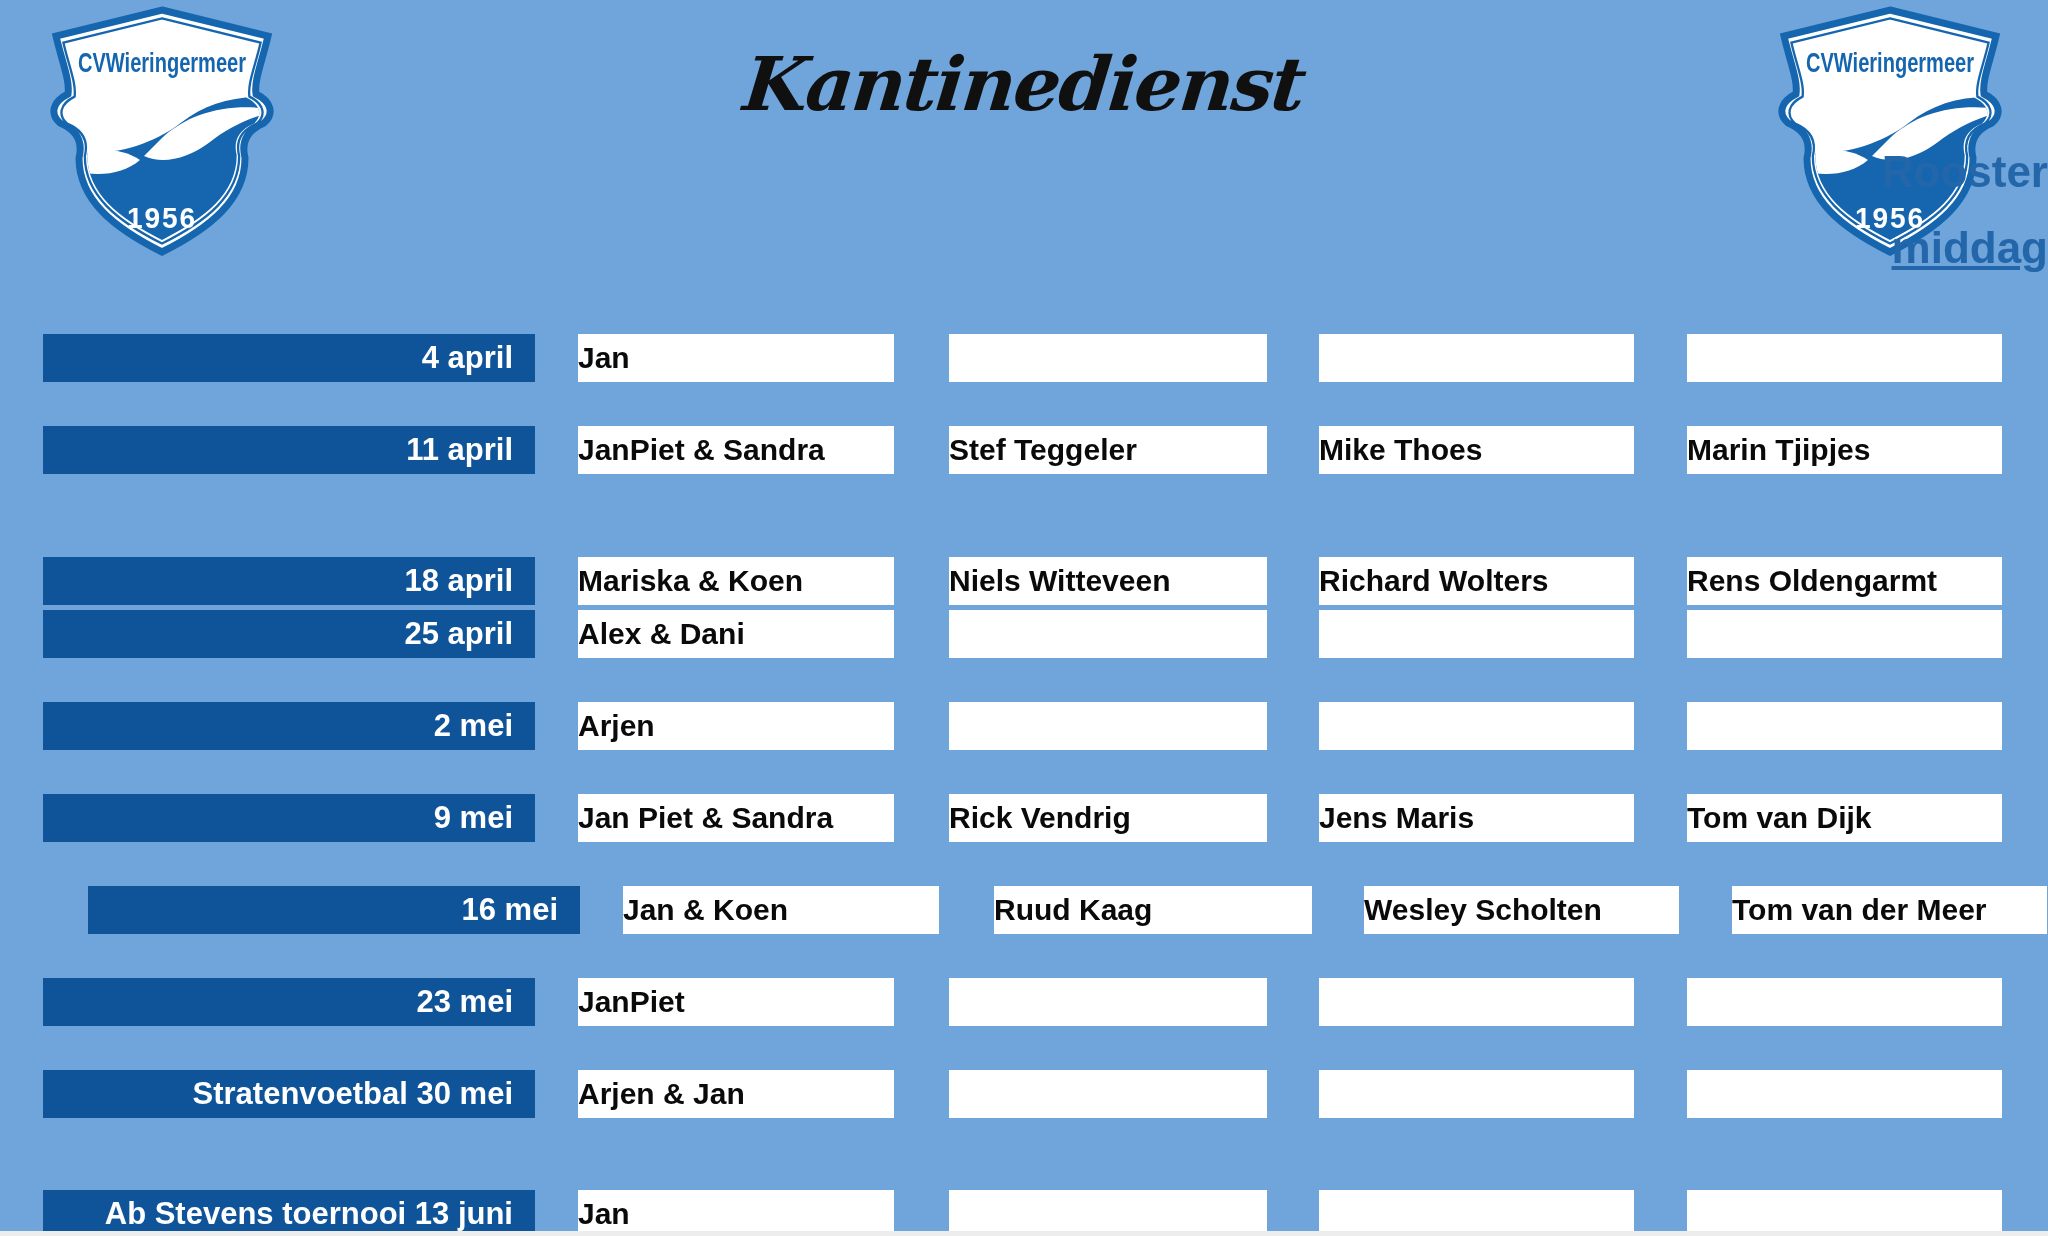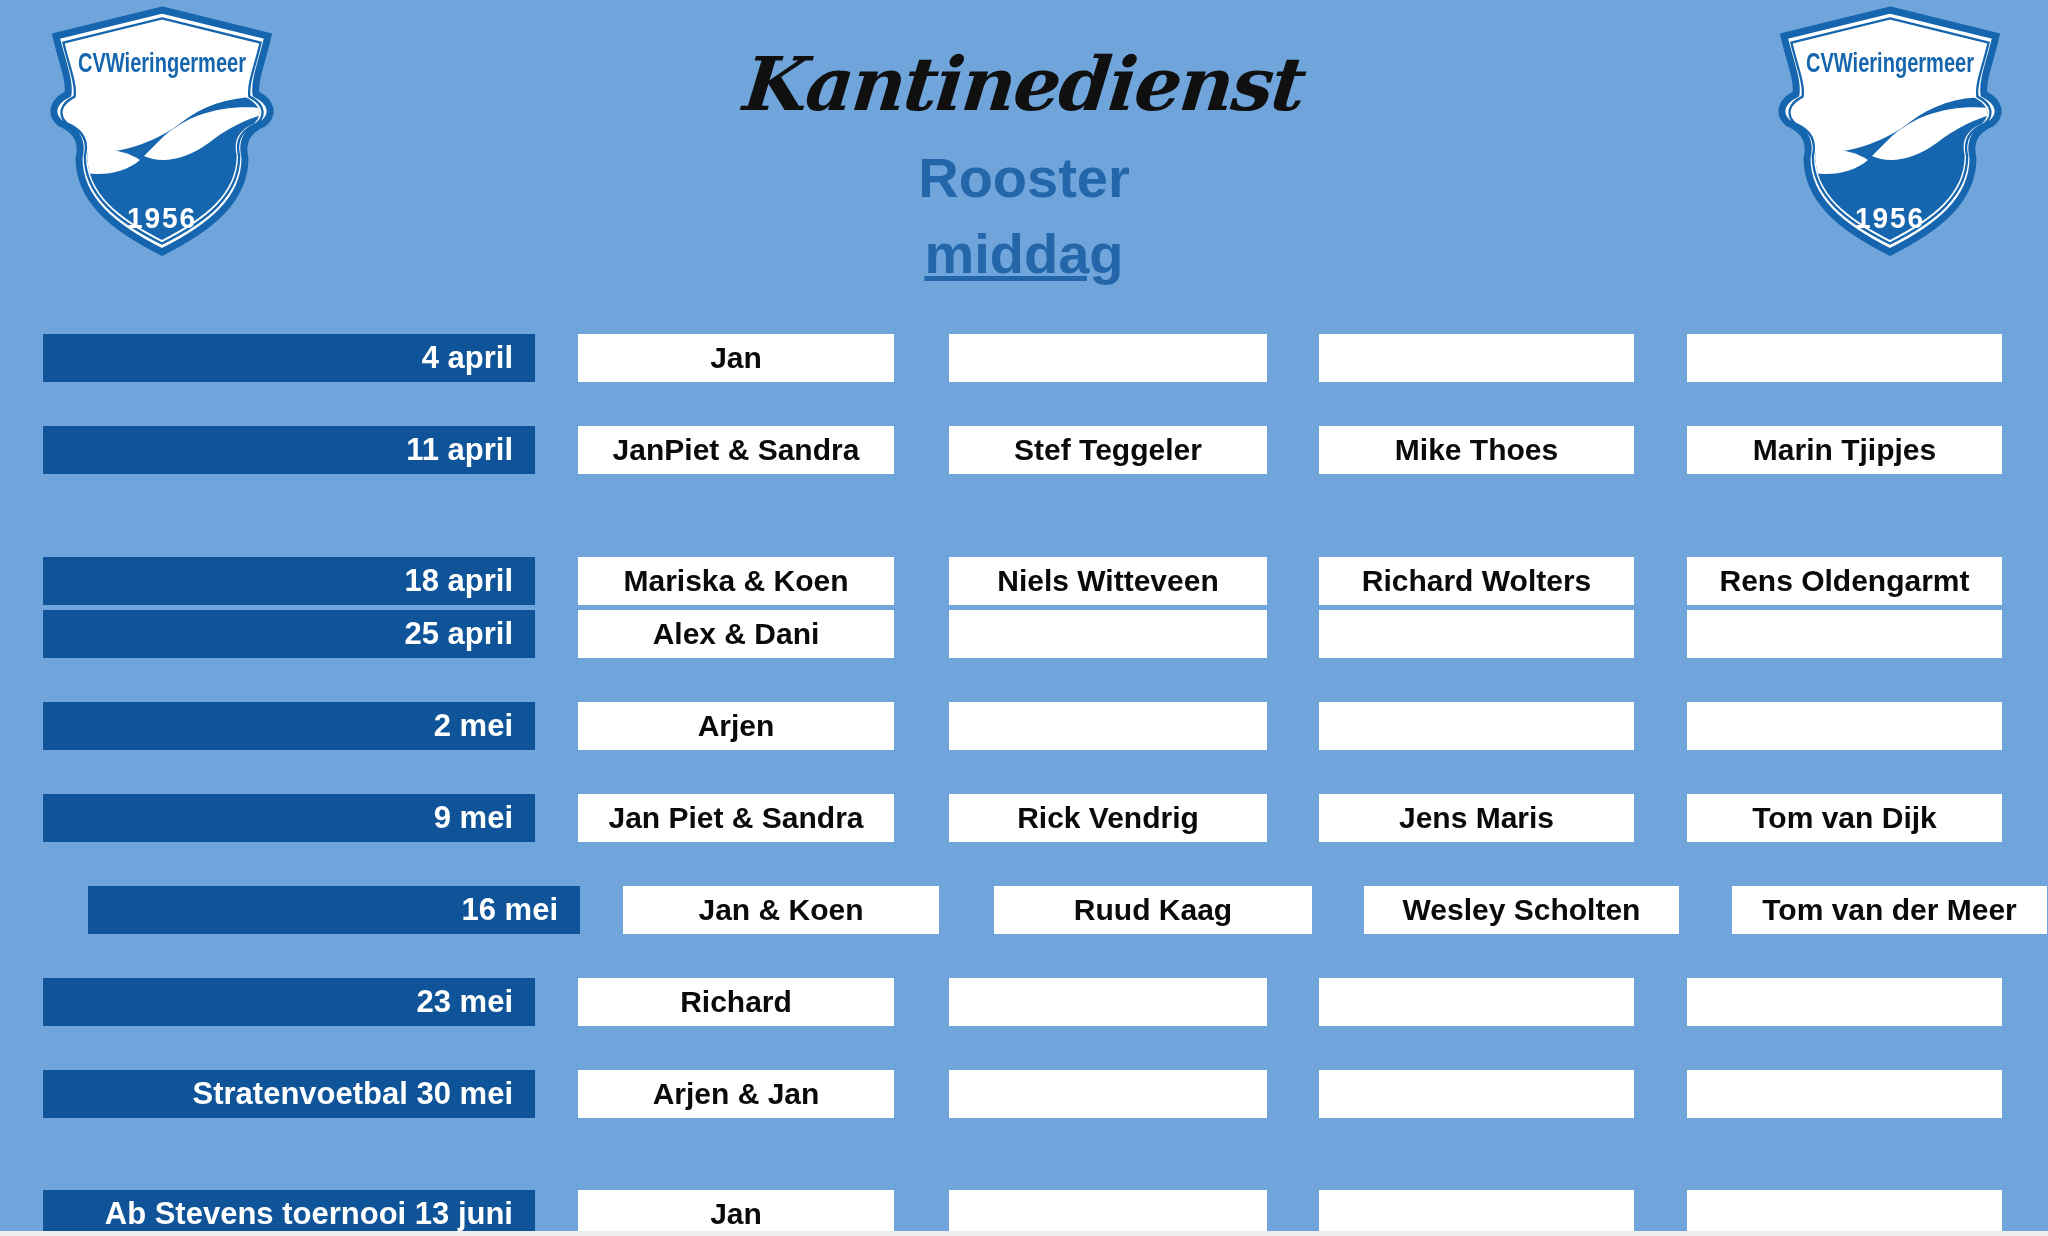--- a/index.html
+++ b/index.html
@@ -27,43 +27,43 @@
     text-align:center;
     font-family:"DejaVu Serif", serif;
     font-style:italic;font-weight:bold;
     font-size:74px;line-height:1.1;
     letter-spacing:-2px;
     transform:skewX(-6deg);
     color:var(--title,#101010);
   }
   .subtitle{
     position:absolute;left:0;width:100%;
-    text-align:center;
-    font-weight:bold;font-size:56px;line-height:1;
+    text-align:right;
+    font-weight:bold;font-size:44px;line-height:1;
     color:var(--accent,#2367AA);
   }
   .subtitle-1{top:150px;}
   .subtitle-2{top:226px;text-decoration:underline;}
 
   
   .rows{position:absolute;top:0;left:0;width:100%;height:100%;}
   .row{position:absolute;left:0;width:100%;height:48px;}
   .date-bar{
     position:absolute;left:43px;width:492px;height:48px;
     background:var(--bar,#0F5499);
     color:#ffffff;font-weight:bold;font-size:31px;line-height:48px;
     text-align:right;padding-right:22px;box-sizing:border-box;
     white-space:nowrap;
     padding-left:12px;
   }
   .cell{
     position:absolute;height:48px;
     background:var(--cell,#ffffff);
     color:#0a0a0a;font-weight:bold;font-size:30px;line-height:48px;
-    text-align:center;white-space:nowrap;overflow:hidden;
+    white-space:nowrap;overflow:hidden;
   }
   .col0{left:578px;width:316px;}
   .col1{left:949px;width:318px;}
   .col2{left:1319px;width:315px;}
   .col3{left:1687px;width:315px;}
 
   .footer-strip{
     position:absolute;left:0;bottom:0;width:100%;height:5px;
     background:var(--strip,#EDEDED);
   }
@@ -156,21 +156,21 @@
       </div>
       <div class="row" style="top: 886px; margin-left: 45px;">
         <div class="date-bar">16 mei</div>
         <div class="cell col0">Jan &amp; Koen</div>
         <div class="cell col1">Ruud Kaag</div>
         <div class="cell col2">Wesley Scholten</div>
         <div class="cell col3">Tom van der Meer</div>
       </div>
       <div class="row" style="top: 978px;">
         <div class="date-bar">23 mei</div>
-        <div class="cell col0">Richard</div>
+        <div class="cell col0">JanPiet</div>
         <div class="cell col1"></div>
         <div class="cell col2"></div>
         <div class="cell col3"></div>
       </div>
       <div class="row" style="top: 1070px;">
         <div class="date-bar">Stratenvoetbal 30 mei</div>
         <div class="cell col0">Arjen &amp; Jan</div>
         <div class="cell col1"></div>
         <div class="cell col2"></div>
         <div class="cell col3"></div>

